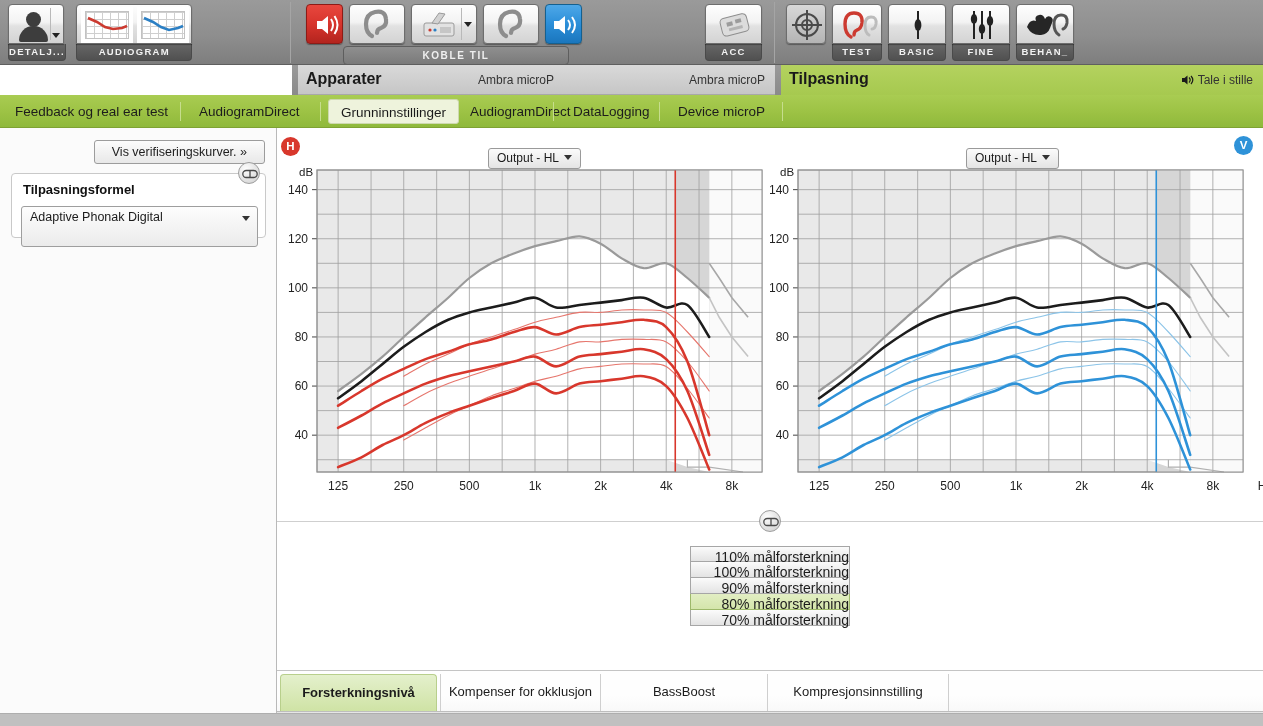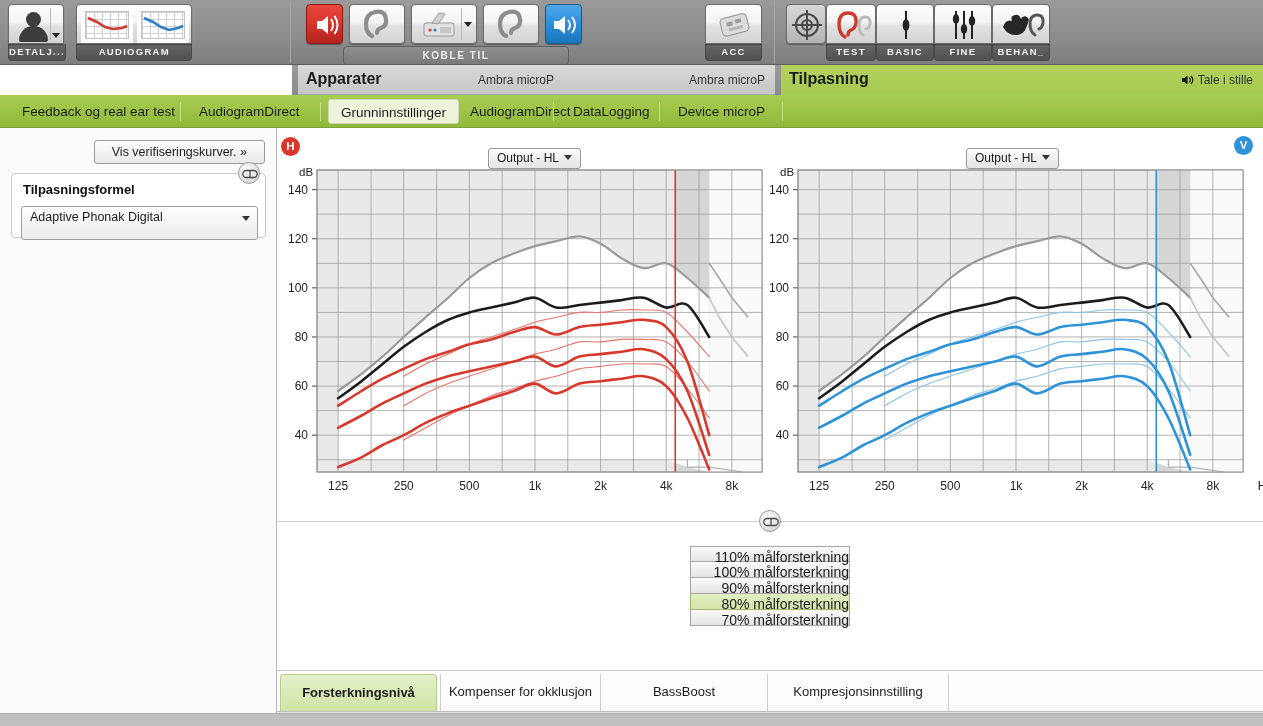--- a/index.html
+++ b/index.html
@@ -141,21 +141,21 @@
   }
   .card {
     position: absolute; left: 11px; top: 45px; width: 255px; height: 65px;
     background: #fff; border: 1px solid #c9c9c9; border-radius: 4px;
   }
   .card-title {
     position: absolute; left: 11px; top: 8px;
     font-size: 13px; font-weight: bold; color: #111;
   }
   .select {
-    position: absolute; left: 9px; top: 32px; width: 237px; height: 34px;
+    position: absolute; left: 9px; top: 32px; width: 237px; height: 41px;
     background: linear-gradient(180deg,#fdfdfd,#ebebeb);
     border: 1px solid #9e9e9e; border-radius: 3px;
     font-size: 12.5px; color: #1a1a1a; line-height: 21px; padding-left: 8px;
     cursor: pointer;
   }
   .select .arw {
     position: absolute; right: 7px; top: 9px;
     width: 0; height: 0; border-left: 4px solid transparent;
     border-right: 4px solid transparent; border-top: 5px solid #333;
   }
@@ -340,21 +340,21 @@
             <rect x="22" y="22" width="14" height="3" fill="#b4b4b4" transform="rotate(-14 28 20)"></rect>
           </svg>
         </div>
         <div class="btn-label">ACC</div>
       </div>
     </div>
 
     <div class="tb-sep" style="left:774px;"></div>
 
     <div class="tb-group" style="left:786px;">
-      <div style="display:flex;align-items:flex-start;">
+      <div style="display:flex;gap:6px;align-items:flex-start;">
         <div class="btn3d btn-gray-sel" style="width:40px;height:40px;margin-top:0;">
           <svg width="40" height="40" viewBox="0 0 40 40">
             <circle cx="20" cy="20" r="11" fill="none" stroke="#4a4a4a" stroke-width="2"></circle>
             <circle cx="20" cy="20" r="5" fill="none" stroke="#4a4a4a" stroke-width="2"></circle>
             <line x1="20" y1="5" x2="20" y2="35" stroke="#4a4a4a" stroke-width="2"></line>
             <line x1="5" y1="20" x2="35" y2="20" stroke="#4a4a4a" stroke-width="2"></line>
           </svg>
         </div>
 
         <div class="labeled">
@@ -418,21 +418,21 @@
         <svg width="13" height="12" viewBox="0 0 13 12">
           <path d="M1 4 L3.5 4 L6.5 1.5 L6.5 10.5 L3.5 8 L1 8 Z" fill="#1a1a1a"></path>
           <path d="M8 3.5 q2.4 2.5 0 5" stroke="#1a1a1a" stroke-width="1.2" fill="none"></path>
           <path d="M10 2 q3.6 4 0 8" stroke="#1a1a1a" stroke-width="1.2" fill="none"></path>
         </svg>
       </span><span>Tale i stille</span>
     </span>
   </div>
 
   <div class="tabstrip">
-    <div class="tab" style="left:10px;text-align:center;">Feedback og real ear test</div>
+    <div class="tab" style="left:3px;text-align:center;">Feedback og real ear test</div>
     <div class="tabdiv" style="left:180px;"></div>
     <div class="tab" style="left:187px;">AudiogramDirect</div>
     <div class="tabdiv" style="left:320px;"></div>
     <div class="tab active" style="left:328px;">Grunninnstillinger</div>
     <div class="tab" style="left:458px;">AudiogramDirect</div>
     <div class="tabdiv" style="left:553px;"></div>
     <div class="tab" style="left:561px;">DataLogging</div>
     <div class="tabdiv" style="left:659px;"></div>
     <div class="tab" style="left:666px;">Device microP</div>
     <div class="tabdiv" style="left:782px;"></div>

